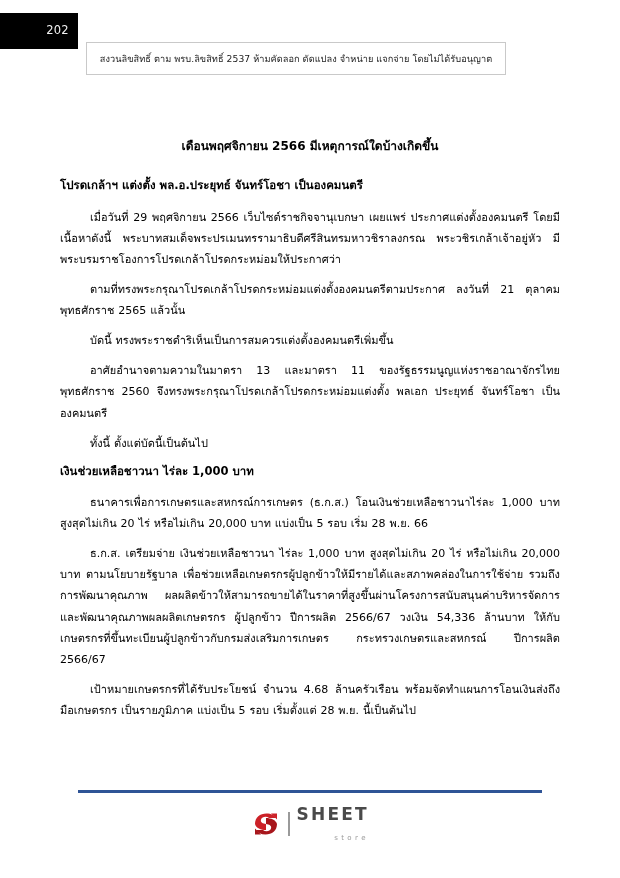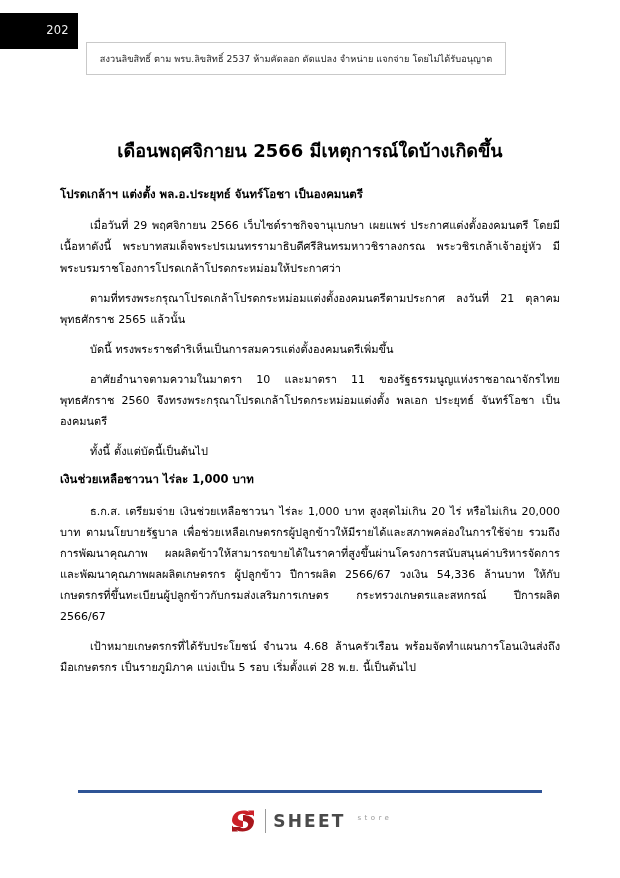--- a/index.html
+++ b/index.html
@@ -94,21 +94,21 @@
 
   
   .content {
     position: absolute;
     left: 60px;
     top: 138px;
     width: 500px;
   }
   .h-main {
     text-align: center;
-    font-size: 18px;
+    font-size: 12px;
     font-weight: bold;
     color: #000;
     margin: 0 0 22px 0;
     line-height: 1.45;
   }
   .h-sub {
     font-size: 11.5px;
     font-weight: bold;
     color: #000;
     margin: 0 0 12px 0;
@@ -162,22 +162,22 @@
     display: block;
   }
   .logo-divider {
     width: 1.5px;
     height: 24px;
     background: #9a9a9a;
     display: block;
   }
   .logo-words {
     display: flex;
-    flex-direction: row;
-    align-items: flex-start;
+    flex-direction: column;
+    align-items: flex-end;
     justify-content: center;
     line-height: 1;
     gap: 10px;
   }
   .logo-words .w1 {
     font-size: 17px;
     font-weight: bold;
     color: #4a4a4a;
     letter-spacing: 2.2px;
   }
@@ -204,24 +204,25 @@
   </div>
 
 
   <div class="content">
     <h1 class="h-main">เดือนพฤศจิกายน 2566 มีเหตุการณ์ใดบ้างเกิดขึ้น</h1>
 
     <h2 class="h-sub">โปรดเกล้าฯ แต่งตั้ง พล.อ.ประยุทธ์ จันทร์โอชา เป็นองคมนตรี</h2>
     <p class="para">เมื่อวันที่ 29 พฤศจิกายน 2566 เว็บไซต์ราชกิจจานุเบกษา เผยแพร่ ประกาศแต่งตั้งองคมนตรี โดยมีเนื้อหาดังนี้ พระบาทสมเด็จพระปรเมนทรรามาธิบดีศรีสินทรมหาวชิราลงกรณ พระวชิรเกล้าเจ้าอยู่หัว มีพระบรมราชโองการโปรดเกล้าโปรดกระหม่อมให้ประกาศว่า</p>
     <p class="para">ตามที่ทรงพระกรุณาโปรดเกล้าโปรดกระหม่อมแต่งตั้งองคมนตรีตามประกาศ ลงวันที่ 21 ตุลาคม พุทธศักราช 2565 แล้วนั้น</p>
     <p class="para">บัดนี้ ทรงพระราชดำริเห็นเป็นการสมควรแต่งตั้งองคมนตรีเพิ่มขึ้น</p>
-    <p class="para">อาศัยอำนาจตามความในมาตรา 10 และมาตรา 11 ของรัฐธรรมนูญแห่งราชอาณาจักรไทย พุทธศักราช 2560 จึงทรงพระกรุณาโปรดเกล้าโปรดกระหม่อมแต่งตั้ง พลเอก ประยุทธ์ จันทร์โอชา เป็นองคมนตรี</p>
+    <p class="para">อาศัยอำนาจตามความในมาตรา 13 และมาตรา 11 ของรัฐธรรมนูญแห่งราชอาณาจักรไทย พุทธศักราช 2560 จึงทรงพระกรุณาโปรดเกล้าโปรดกระหม่อมแต่งตั้ง พลเอก ประยุทธ์ จันทร์โอชา เป็นองคมนตรี</p>
     <p class="para">ทั้งนี้ ตั้งแต่บัดนี้เป็นต้นไป</p>
 
     <h2 class="h-sub">เงินช่วยเหลือชาวนา ไร่ละ 1,000 บาท</h2>
+    <p class="para">ธนาคารเพื่อการเกษตรและสหกรณ์การเกษตร (ธ.ก.ส.) โอนเงินช่วยเหลือชาวนาไร่ละ 1,000 บาท สูงสุดไม่เกิน 20 ไร่ หรือไม่เกิน 20,000 บาท แบ่งเป็น 5 รอบ เริ่ม 28 พ.ย. 66</p>
     <p class="para">ธ.ก.ส. เตรียมจ่าย เงินช่วยเหลือชาวนา ไร่ละ 1,000 บาท สูงสุดไม่เกิน 20 ไร่ หรือไม่เกิน 20,000 บาท ตามนโยบายรัฐบาล เพื่อช่วยเหลือเกษตรกรผู้ปลูกข้าวให้มีรายได้และสภาพคล่องในการใช้จ่าย รวมถึงการพัฒนาคุณภาพ ผลผลิตข้าวให้สามารถขายได้ในราคาที่สูงขึ้นผ่านโครงการสนับสนุนค่าบริหารจัดการและพัฒนาคุณภาพผลผลิตเกษตรกร ผู้ปลูกข้าว ปีการผลิต 2566/67 วงเงิน 54,336 ล้านบาท ให้กับเกษตรกรที่ขึ้นทะเบียนผู้ปลูกข้าวกับกรมส่งเสริมการเกษตร กระทรวงเกษตรและสหกรณ์ ปีการผลิต 2566/67</p>
     <p class="para">เป้าหมายเกษตรกรที่ได้รับประโยชน์ จำนวน 4.68 ล้านครัวเรือน พร้อมจัดทำแผนการโอนเงินส่งถึงมือเกษตรกร เป็นรายภูมิภาค แบ่งเป็น 5 รอบ เริ่มตั้งแต่ 28 พ.ย. นี้เป็นต้นไป</p>
   </div>
 
   <div class="footer">
     <div class="footer-rule"></div>
     <div class="footer-logo">
       <span class="logo-mark">
         <svg width="30" height="30" viewBox="0 0 60 60" xmlns="http://www.w3.org/2000/svg">
           <ellipse cx="30" cy="30" rx="29" ry="23" fill="#ffffff"></ellipse>

